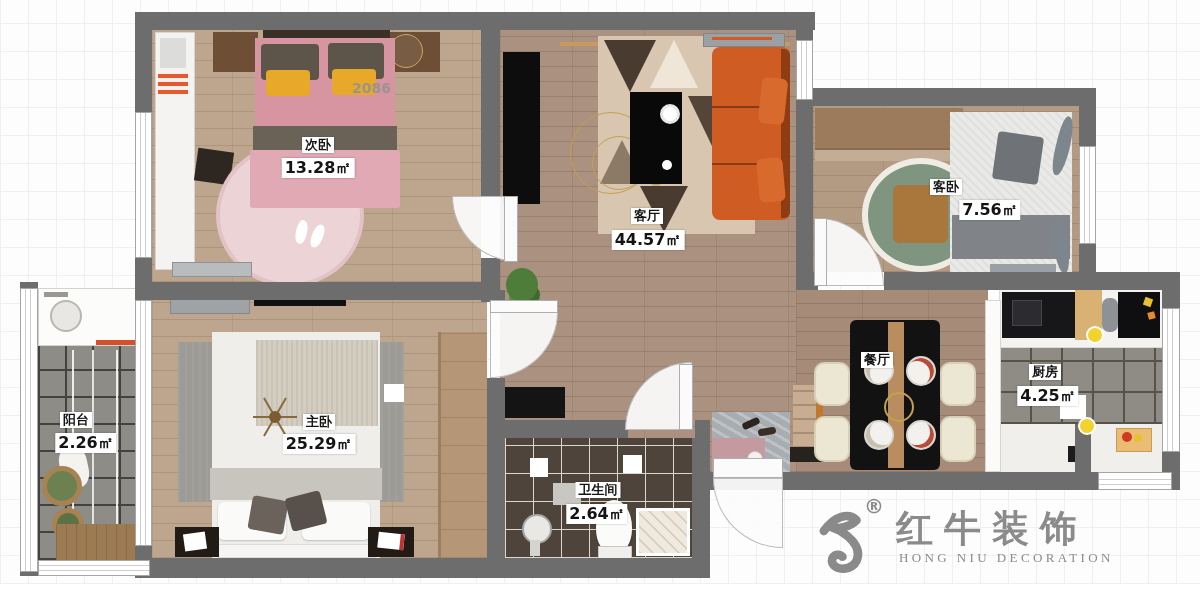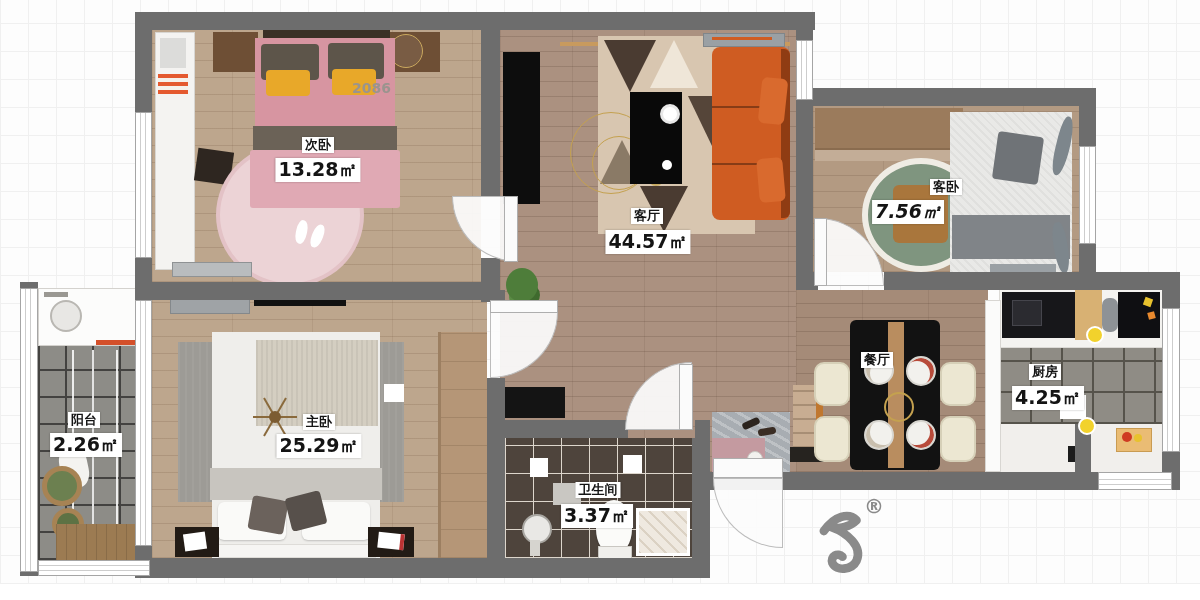--- a/index.html
+++ b/index.html
@@ -15,21 +15,21 @@
   .wall{position:absolute;background:#6d6d6d;}
   .win{position:absolute;background:#fff;border:1px solid #a5a5a5;box-sizing:border-box;}
   .win.v{background-image:linear-gradient(90deg,transparent 0 4px,#cdcdcd 4px 5px,transparent 5px 9px,#cdcdcd 9px 10px,transparent 10px);}
   .win.h{background-image:linear-gradient(0deg,transparent 0 4px,#cdcdcd 4px 5px,transparent 5px 9px,#cdcdcd 9px 10px,transparent 10px);}
   .arc{position:absolute;background:rgba(252,252,252,.93);border:1px solid #bcbcbc;box-sizing:border-box;}
   .leaf{position:absolute;background:#fbfbfb;border:1px solid #aeaeae;box-sizing:border-box;}
   .round{border-radius:50%;}
   .chip{position:absolute;transform:translateX(-50%);background:#fff;color:#141414;font-weight:bold;
         padding:0 3px;line-height:1.25;white-space:nowrap;box-shadow:0 0 2px rgba(0,0,0,.28);}
   .chip.name{font-size:13px;}
-  .chip.area{font-size:19px;}
+  .chip.area{font-size:16px;}
   .wood1{background-color:#bda68d;background-image:repeating-linear-gradient(0deg,rgba(92,62,40,.16) 0 1px,transparent 1px 17px),repeating-linear-gradient(90deg,rgba(92,62,40,.10) 0 1px,transparent 1px 80px);}
   .wood2{background-color:#ab9180;background-image:repeating-linear-gradient(0deg,rgba(70,48,34,.18) 0 1px,transparent 1px 15px),repeating-linear-gradient(90deg,rgba(70,48,34,.10) 0 1px,transparent 1px 72px);}
   .wood3{background-color:#b39a82;background-image:repeating-linear-gradient(0deg,rgba(80,54,36,.16) 0 1px,transparent 1px 16px),repeating-linear-gradient(90deg,rgba(80,54,36,.10) 0 1px,transparent 1px 70px);}
   .wood4{background-color:#a58b78;background-image:repeating-linear-gradient(0deg,rgba(66,44,32,.18) 0 1px,transparent 1px 14px),repeating-linear-gradient(90deg,rgba(66,44,32,.10) 0 1px,transparent 1px 66px);}
   .tileDark{background-color:#4e443c;background-image:repeating-linear-gradient(0deg,#ddd6cc 0 1px,transparent 1px 28px),repeating-linear-gradient(90deg,#ddd6cc 0 1px,transparent 1px 28px);}
   .tileGray{background-color:#8d8c87;background-image:repeating-linear-gradient(0deg,#434240 0 2px,transparent 2px 27px),repeating-linear-gradient(90deg,#434240 0 2px,transparent 2px 27px);}
   .tileKitchen{background-color:#8f8c85;background-image:repeating-linear-gradient(0deg,#56534b 0 2px,transparent 2px 31px),repeating-linear-gradient(90deg,#56534b 0 2px,transparent 2px 31px);}
   .logo-cn{font-size:37px;font-weight:bold;color:#8b8b8b;letter-spacing:11px;}
   .logo-en{font-size:13px;color:#8b8b8b;letter-spacing:3.4px;font-family:"Liberation Serif","DejaVu Serif",serif;}
   .dim-label{position:absolute;color:#9a948e;font-size:14px;font-weight:bold;}
@@ -229,31 +229,33 @@
   <div class="leaf" style="left:713px;top:458px;width:70px;height:20px;"></div>
   <div class="arc" style="left:713px;top:478px;width:70px;height:70px;border-radius:0 0 0 100%;"></div>
   <div class="abs round" style="left:1086px;top:326px;width:14px;height:14px;background:#f2d22c;border:2px solid #fff;"></div>
   <div class="abs round" style="left:1078px;top:417px;width:14px;height:14px;background:#f2d22c;border:2px solid #fff;"></div>
 
   <div class="chip name" style="left:318px;top:137px;">次卧</div>
   <div class="chip area" style="left:318px;top:158px;">13.28㎡</div>
   <div class="chip name" style="left:647px;top:208px;">客厅</div>
   <div class="chip area" style="left:648px;top:230px;">44.57㎡</div>
   <div class="chip name" style="left:946px;top:179px;">客卧</div>
-  <div class="chip area" style="left:908px;top:200px;font-style:italic;">7.56㎡</div>
-  <div class="chip name" style="left:84px;top:412px;">阳台</div>
+  <div class="chip area" style="left:990px;top:200px;">7.56㎡</div>
+  <div class="chip name" style="left:76px;top:412px;">阳台</div>
   <div class="chip area" style="left:86px;top:433px;">2.26㎡</div>
   <div class="chip name" style="left:319px;top:414px;">主卧</div>
   <div class="chip area" style="left:319px;top:434px;">25.29㎡</div>
   <div class="chip name" style="left:598px;top:482px;">卫生间</div>
-  <div class="chip area" style="left:597px;top:504px;">3.37㎡</div>
+  <div class="chip area" style="left:597px;top:504px;">2.64㎡</div>
   <div class="chip name" style="left:877px;top:352px;">餐厅</div>
   <div class="chip name" style="left:1045px;top:364px;">厨房</div>
   <div class="chip area" style="left:1048px;top:386px;">4.25㎡</div>
 
   <div class="abs" style="left:810px;top:490px;width:380px;height:100px;">
     <svg width="78" height="84" viewBox="0 0 100 100" style="position:absolute;left:6px;top:10px;">
       <path d="M10 36 C 24 16, 42 12, 52 22 C 44 30, 30 34, 20 31 C 40 38, 60 56, 52 74 C 46 86, 26 88, 21 77 C 18 68, 28 63, 34 69" fill="none" stroke="#8a8a8a" stroke-width="11" stroke-linecap="round" stroke-linejoin="round"></path>
     </svg>
     <div class="abs" style="left:54px;top:4px;font-size:20px;color:#8a8a8a;font-weight:bold;">®</div>
+    <div class="abs logo-cn" style="left:86px;top:14px;">红牛装饰</div>
+    <div class="abs logo-en" style="left:89px;top:60px;">HONG NIU DECORATION</div>
   </div>
 
 </div>
 
 </body></html>

